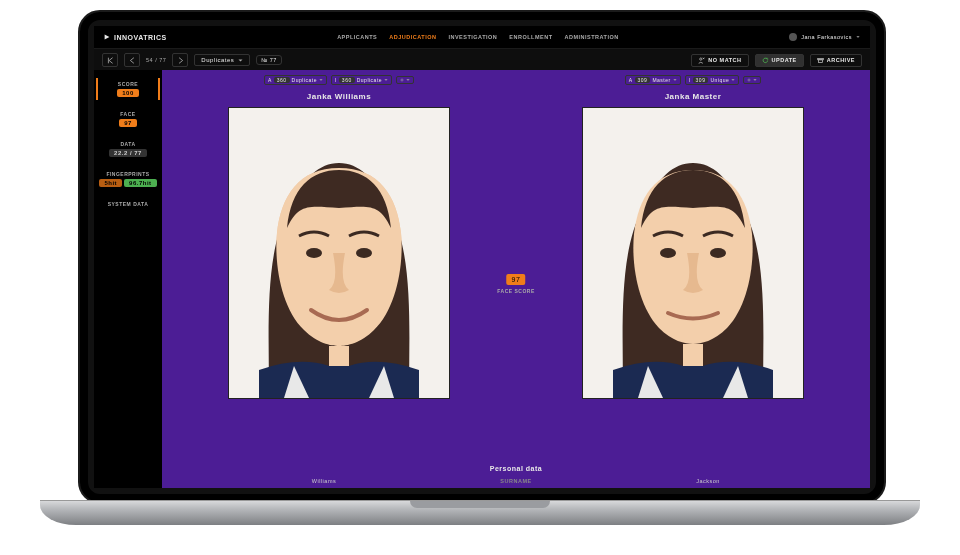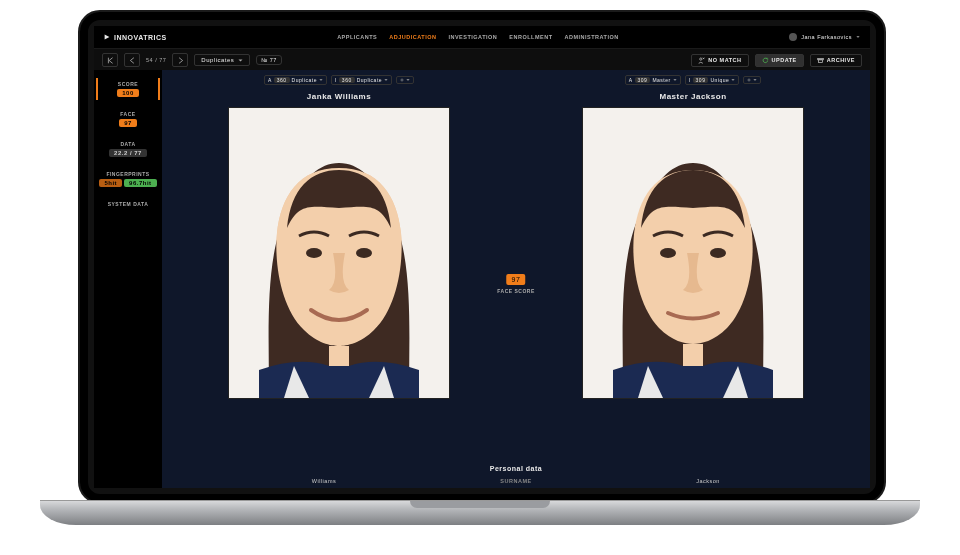--- a/index.html
+++ b/index.html
@@ -54,21 +54,21 @@
   .sidebar .lbl{color:#aaa;}
   .badge{padding:1px 5px;border-radius:2px;font-size:6px;}
   .b-orange{background:#f07d1a;color:#000;}
   .b-darkorange{background:#b85e12;color:#000;}
   .b-gray{background:#333;color:#ccc;}
   .b-green{background:#4caf50;color:#000;}
   .row{display:flex;gap:2px;}
   .sidebar .item.active{border-left:2px solid #f07d1a;border-right:2px solid #f07d1a;padding:3px 0;}
   .sidebar .item{display:flex;flex-direction:column;align-items:center;gap:2px;padding:3px 0;width:100%;}
 
-  .main{flex:1;background:#0f172a;display:flex;flex-direction:column;overflow:hidden;}
+  .main{flex:1;background:#4c1d95;display:flex;flex-direction:column;overflow:hidden;}
 
   
   .metas{height:20px;display:flex;}
   .meta-half{flex:1;display:flex;justify-content:center;align-items:center;gap:4px;}
   .chip{display:flex;align-items:center;gap:2px;border:1px solid #333;border-radius:2px;
         font-size:5px;padding:1px 3px;cursor:pointer;}
   .chip .tri{width:4px;height:4px;}
 
   .names{display:flex;}
   .name-half{flex:1;text-align:center;font-size:8px;font-weight:bold;padding:2px 0 6px;}
@@ -260,21 +260,21 @@
                   </svg>
                 <svg class="tri" viewBox="0 0 10 10">
                     <path d="M1 3 L5 7 L9 3 Z" fill="#aaa"></path>
                   </svg>
               </div>
             </div>
           </div>
 
           <div class="names">
             <div class="name-half">Janka Williams</div>
-            <div class="name-half">Master Jackson</div>
+            <div class="name-half">Janka Master</div>
           </div>
 
           <div class="photos">
             <div class="photo-half">
               <div class="photo">
                 <svg viewBox="0 0 220 290" preserveAspectRatio="xMidYMid slice">
                   <rect width="220" height="290" fill="#f4f1ed"></rect>
                   <path d="M110 60
                            C 150 60 168 88 172 125
                            C 175 155 168 200 145 222

